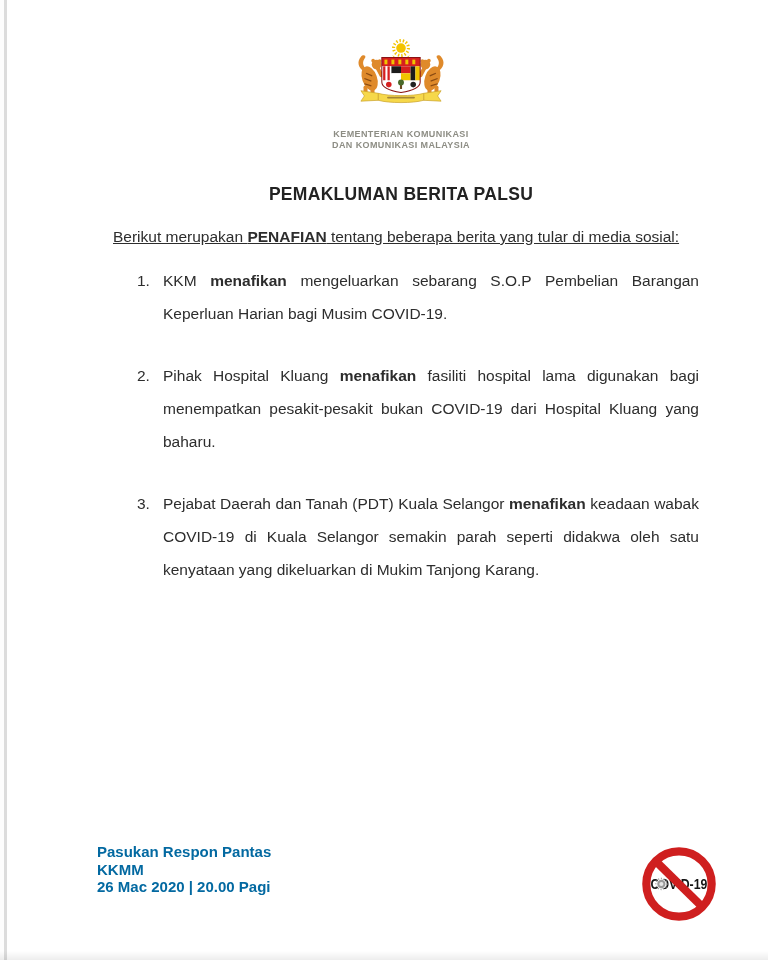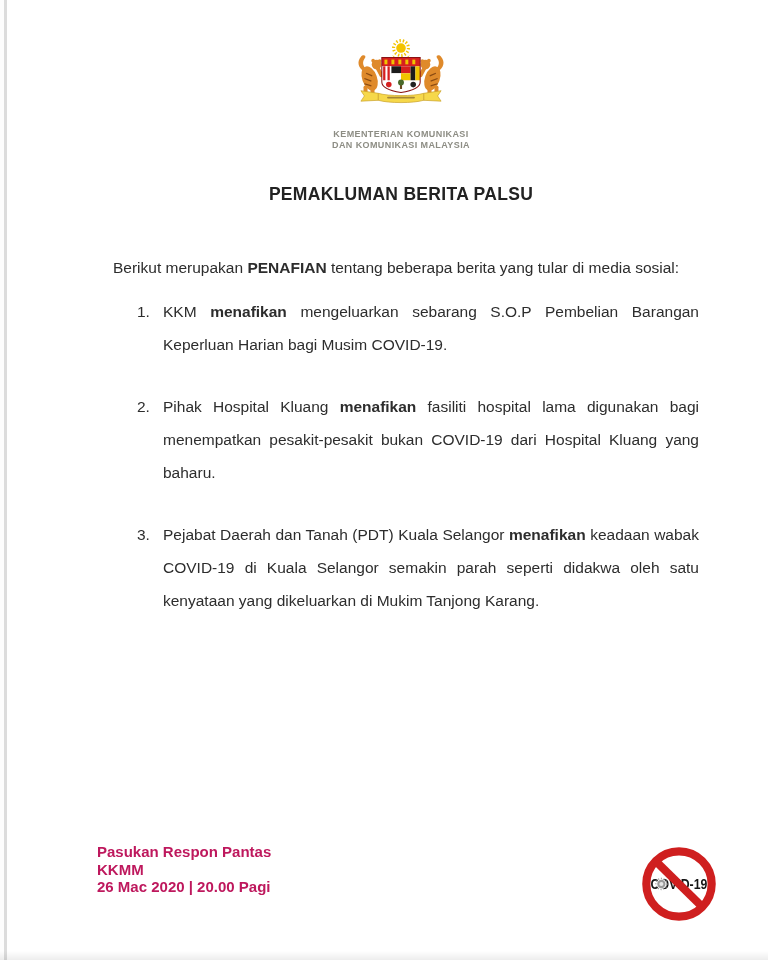--- a/index.html
+++ b/index.html
@@ -14,29 +14,29 @@
   .logo-wrap{padding-top:38px;text-align:center;}
   .ministry{
     margin-top:3px;text-align:center;font-size:9px;line-height:11px;
     letter-spacing:.4px;color:#8d8d84;font-weight:600;
   }
   .title{
     margin-top:33px;text-align:center;font-size:17.5px;font-weight:700;
     letter-spacing:.3px;color:#222;
     text-underline-offset:4px;text-decoration-thickness:2px;
   }
-  .intro{margin:53px 90px 0 96px;font-size:15.5px;line-height:20px;}
+  .intro{margin:22px 90px 0 96px;font-size:15.5px;line-height:20px;text-decoration:underline;}
   .list{margin-top:17px;}
   .item{display:flex;margin:0 86px 29px 120px;font-size:15.5px;line-height:33px;}
   .item .num{flex:none;width:26px;}
   .item .text{flex:1;text-align:justify;text-align-last:left;}
   b{font-weight:700;}
   .footer{
     position:absolute;left:97px;top:843px;font-size:15px;font-weight:700;
-    line-height:17.5px;color:#be185d;
+    line-height:17.5px;color:#0369a1;
   }
   .stamp{position:absolute;left:636px;top:841px;width:86px;height:86px;}
   svg{display:block;margin:0 auto;}
 </style>
 </head>
 <body>
 
 <div class="page">
   <div class="edge-left"></div>
   <div class="edge-line"></div>

